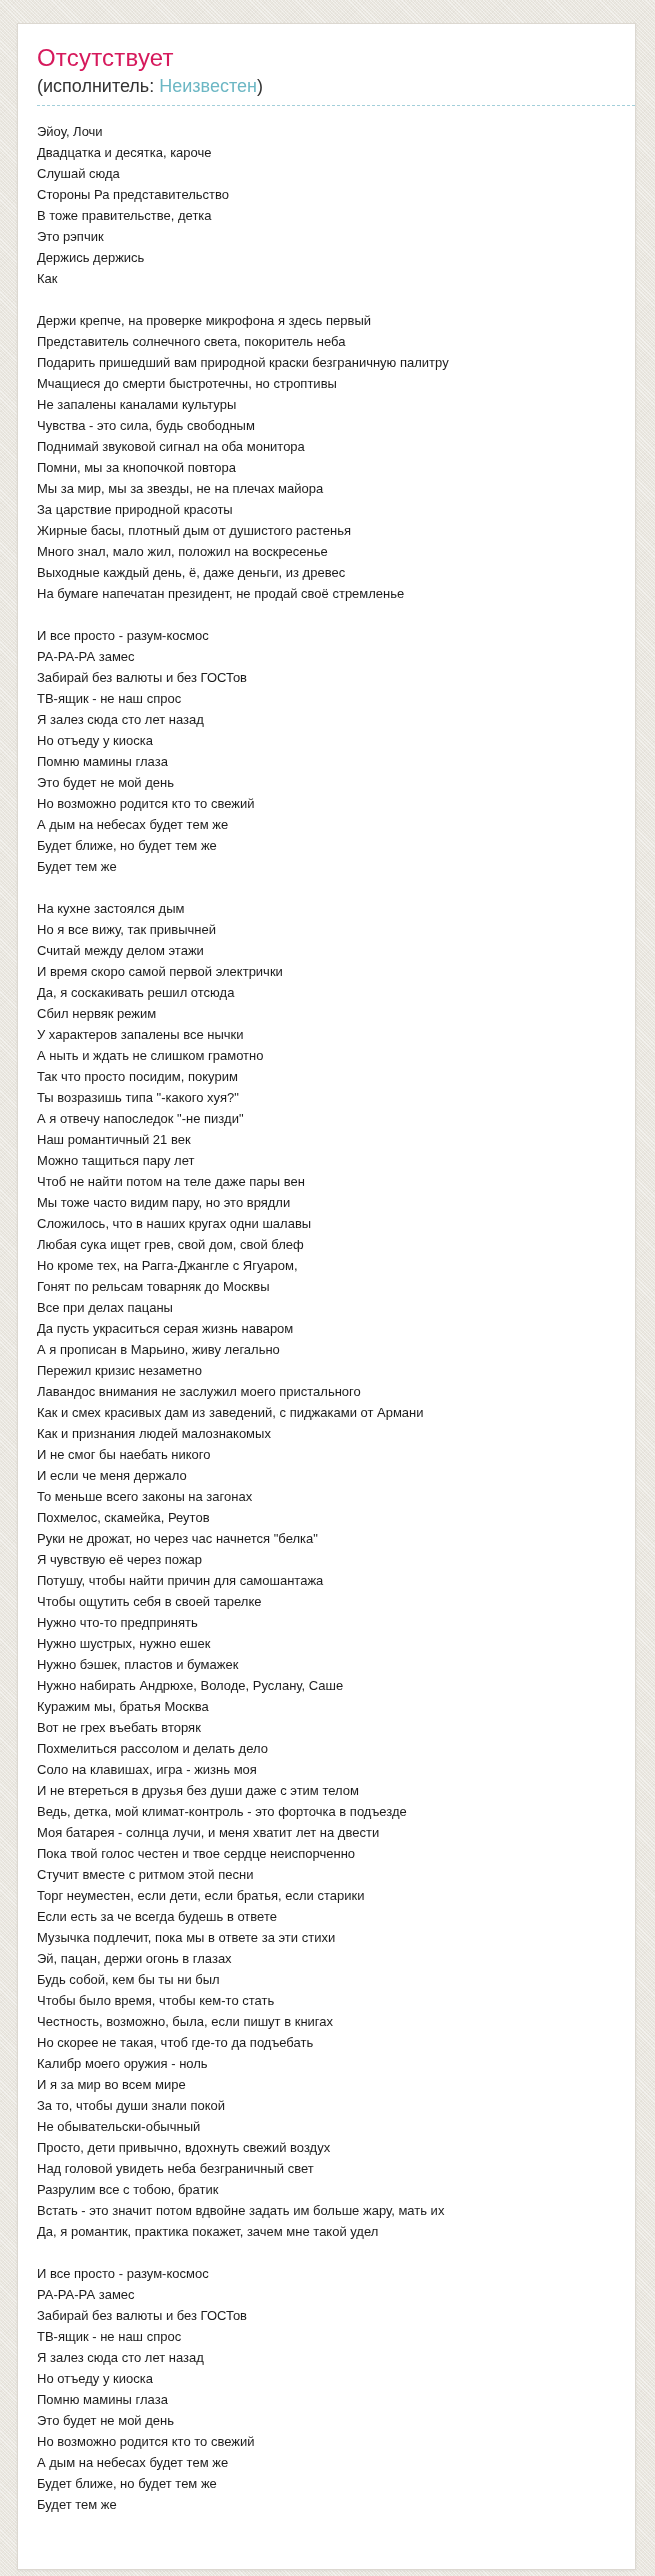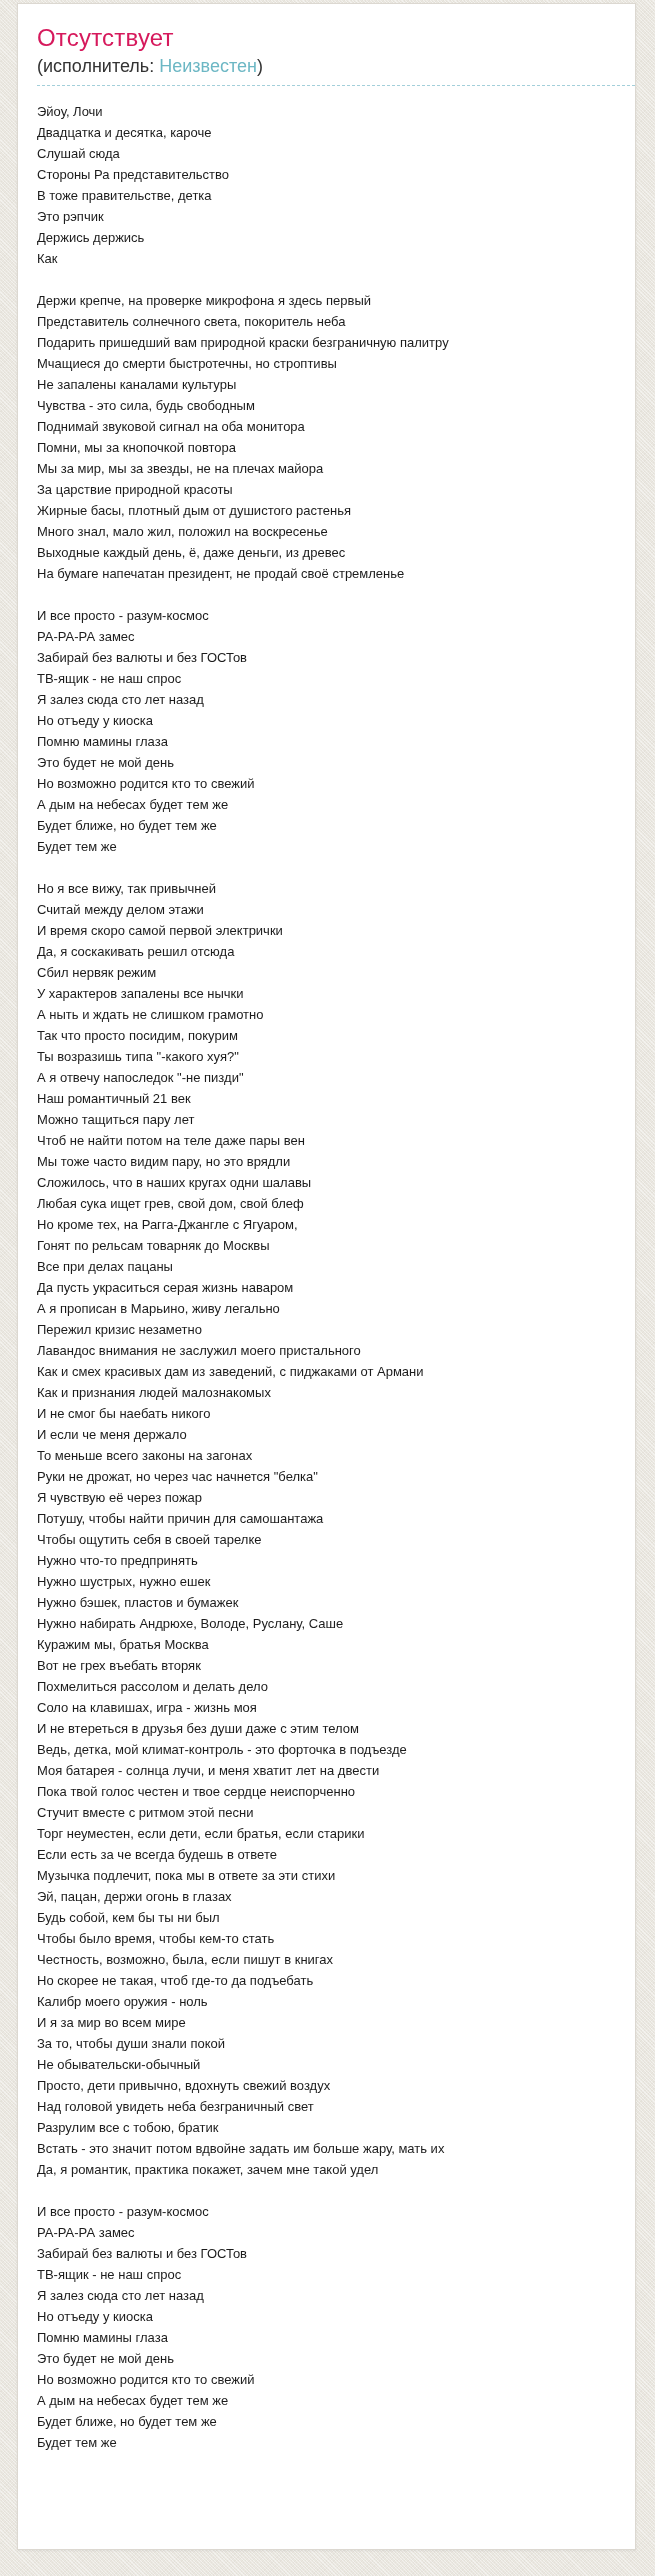--- a/index.html
+++ b/index.html
@@ -15,21 +15,21 @@
   html,body{width:655px;}
   body{
     width:655px;height:2576px;overflow:hidden;position:relative;
     font-family:"Liberation Sans","DejaVu Sans",sans-serif;
     background-color:var(--page-bg);
     background-image:
       repeating-linear-gradient(45deg, rgba(255,255,255,.45) 0 0.8px, transparent 0.8px 2.5px),
       repeating-linear-gradient(-45deg, rgba(120,112,96,.05) 0 0.8px, transparent 0.8px 2.5px);
   }
   .card{
-    position:absolute;top:3px;left:17px;width:619px;height:2547px;
+    position:absolute;top:23px;left:17px;width:619px;height:2547px;
     background:var(--card-bg);
     border:0.8px solid var(--card-border);
     box-shadow:0 0.8px 2.5px rgba(0,0,0,.06);
     padding:19.7px 14.7px 20.5px 19px;
     overflow:hidden;
   }
   .page-title{
     font-size:24px;font-weight:400;line-height:1.15;
     color:var(--title-color);
     letter-spacing:0.2px;
@@ -95,20 +95,21 @@
         <div class="line">Я залез сюда сто лет назад</div>
         <div class="line">Но отъеду у киоска</div>
         <div class="line">Помню мамины глаза</div>
         <div class="line">Это будет не мой день</div>
         <div class="line">Но возможно родится кто то свежий</div>
         <div class="line">А дым на небесах будет тем же</div>
         <div class="line">Будет ближе, но будет тем же</div>
         <div class="line">Будет тем же</div>
       </div>
       <div class="stanza">
+        <div class="line">На кухне застоялся дым</div>
         <div class="line">Но я все вижу, так привычней</div>
         <div class="line">Считай между делом этажи</div>
         <div class="line">И время скоро самой первой электрички</div>
         <div class="line">Да, я соскакивать решил отсюда</div>
         <div class="line">Сбил нервяк режим</div>
         <div class="line">У характеров запалены все нычки</div>
         <div class="line">А ныть и ждать не слишком грамотно</div>
         <div class="line">Так что просто посидим, покурим</div>
         <div class="line">Ты возразишь типа "-какого хуя?"</div>
         <div class="line">А я отвечу напоследок "-не пизди"</div>
@@ -123,20 +124,21 @@
         <div class="line">Все при делах пацаны</div>
         <div class="line">Да пусть украситься серая жизнь наваром</div>
         <div class="line">А я прописан в Марьино, живу легально</div>
         <div class="line">Пережил кризис незаметно</div>
         <div class="line">Лавандос внимания не заслужил моего пристального</div>
         <div class="line">Как и смех красивых дам из заведений, с пиджаками от Армани</div>
         <div class="line">Как и признания людей малознакомых</div>
         <div class="line">И не смог бы наебать никого</div>
         <div class="line">И если че меня держало</div>
         <div class="line">То меньше всего законы на загонах</div>
+        <div class="line">Похмелос, скамейка, Реутов</div>
         <div class="line">Руки не дрожат, но через час начнется "белка"</div>
         <div class="line">Я чувствую её через пожар</div>
         <div class="line">Потушу, чтобы найти причин для самошантажа</div>
         <div class="line">Чтобы ощутить себя в своей тарелке</div>
         <div class="line">Нужно что-то предпринять</div>
         <div class="line">Нужно шустрых, нужно ешек</div>
         <div class="line">Нужно бэшек, пластов и бумажек</div>
         <div class="line">Нужно набирать Андрюхе, Володе, Руслану, Саше</div>
         <div class="line">Куражим мы, братья Москва</div>
         <div class="line">Вот не грех въебать вторяк</div>

